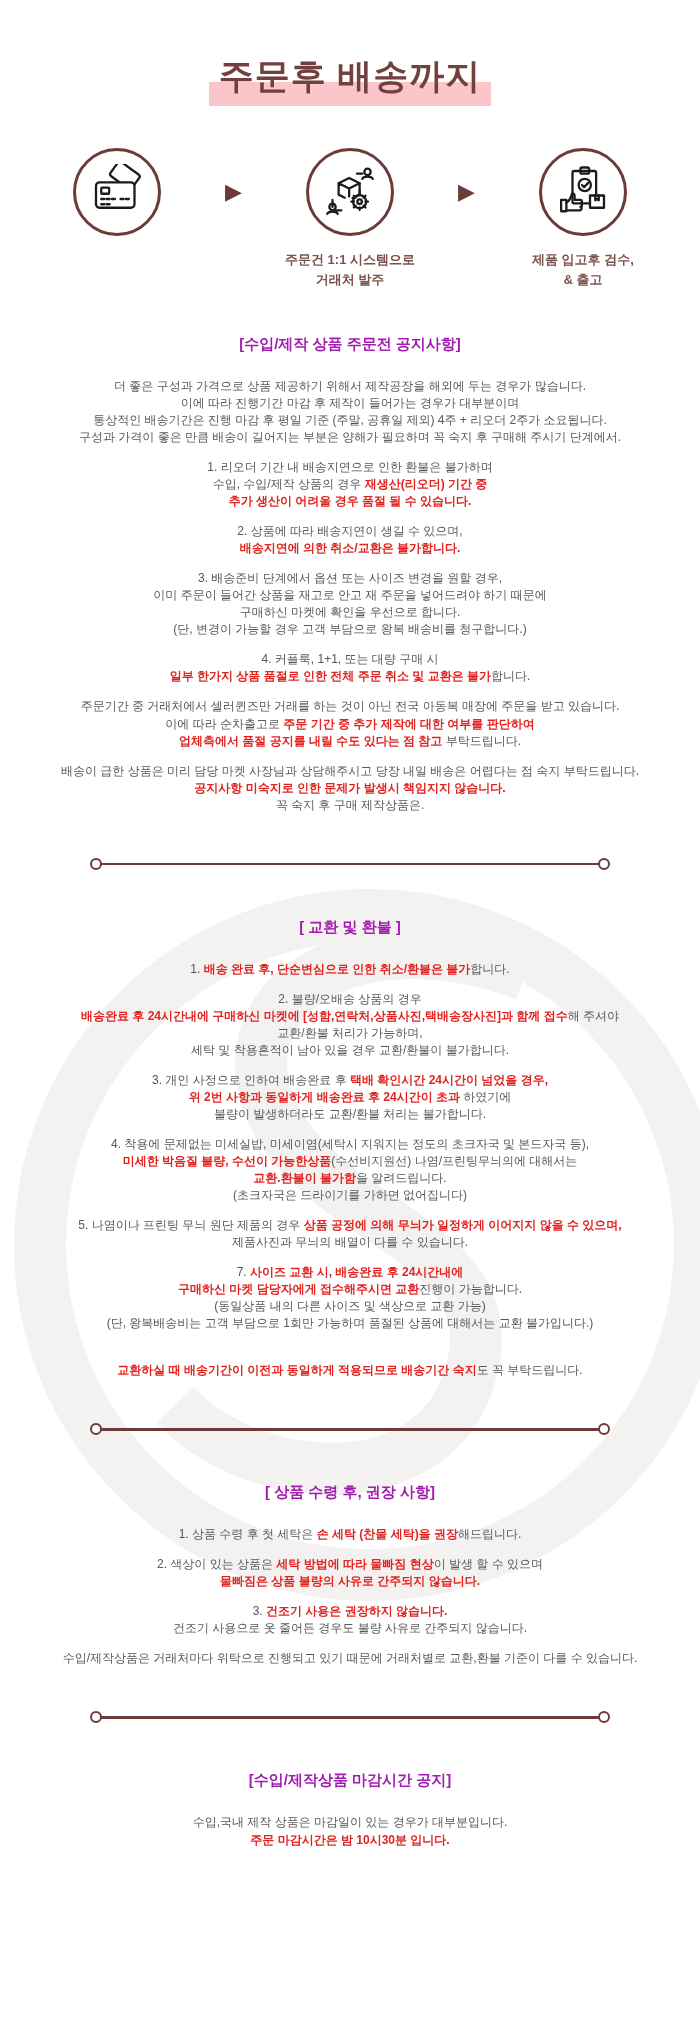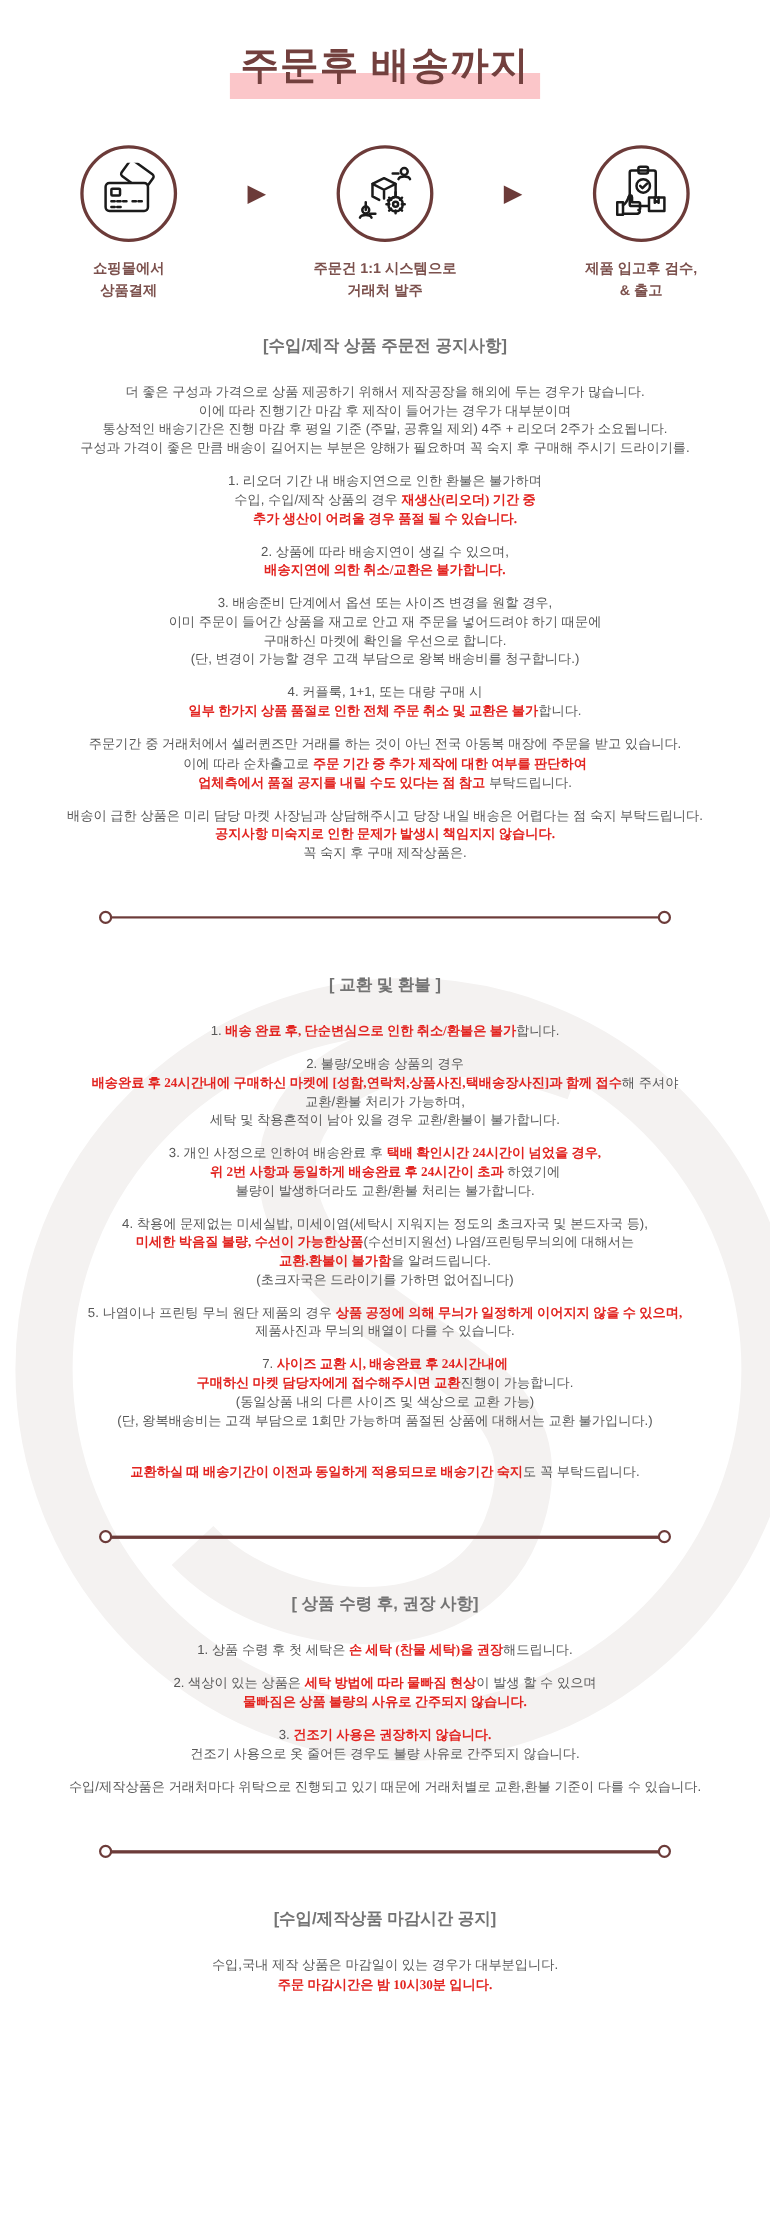--- a/index.html
+++ b/index.html
@@ -3,21 +3,21 @@
 <meta charset="utf-8">
 <style>
   html,body{margin:0;padding:0;background:#ffffff;}
   body{width:700px;height:2030px;overflow:hidden;position:relative;
        font-family:"Liberation Sans","DejaVu Sans",sans-serif;}
   .page{position:relative;width:700px;height:2030px;overflow:hidden;}
   .wm{position:absolute;top:545px;left:-20px;z-index:0;pointer-events:none;}
   .content{position:relative;z-index:1;}
 
   
-  .title1{margin:0;padding-top:40px;text-align:center;font-size:35px;font-weight:900;
+  .title1{margin:16px;padding-top:40px;text-align:center;font-size:35px;font-weight:900;
           color:#73403e;letter-spacing:1px;}
   .title1 .hl{display:inline-block;line-height:1.0;padding:2px 10px 13px;
               background:linear-gradient(to bottom,transparent 52%,#fbc6c9 52%);}
 
   
   .steps{margin-top:42px;display:flex;justify-content:center;align-items:flex-start;gap:24px;}
   .step{width:168px;text-align:center;}
   .circle{width:82px;height:82px;border:3px solid #6c3b39;border-radius:50%;
           margin:0 auto;display:flex;align-items:center;justify-content:center;background:#fff;}
   .circle svg{width:56px;height:56px;}
@@ -25,23 +25,23 @@
   .arrow{font-size:22px;color:#6c3b39;margin-top:31px;}
 
   
   .title2{margin:90px 0 0;text-align:center;font-size:37px;font-weight:900;color:#73403e;}
   .t2wrap{position:relative;display:inline-block;padding:0 6px;}
   .band{position:absolute;left:-14px;right:-14px;top:54%;height:66%;background:#fbc6c9;z-index:-1;
         clip-path:polygon(1.6% 0,98.4% 0,100% 20%,98.6% 45%,100% 70%,98.4% 100%,1.6% 100%,0 72%,1.4% 48%,0 22%);}
 
   
   .sections{margin-top:6px;}
-  .sec-heading{margin:32px 0 24px;text-align:center;font-size:15px;font-weight:bold;color:#737373;}
+  .sec-heading{margin:46px 0 24px;text-align:center;font-size:15px;font-weight:bold;color:#a21caf;}
   .para{margin:13px 0;text-align:center;font-size:12px;line-height:1.42;color:#575757;}
-  .para .red{color:#e22420;font-weight:bold;font-family:Liberation Serif, serif;}
+  .para .red{color:#e22420;font-weight:bold;}
 
   
   .divider{position:relative;width:520px;height:14px;margin:44px auto;}
   .divider::before{content:"";position:absolute;left:8px;right:8px;top:5px;height:2.5px;background:#6c3b39;}
   .ring{position:absolute;top:0;width:8px;height:8px;border:2.5px solid #6c3b39;border-radius:50%;background:#fff;}
   .ring.left{left:0;}
   .ring.right{right:0;}
 
   .ic{fill:none;stroke:#1b1b1b;stroke-width:2.6;stroke-linecap:round;stroke-linejoin:round;}
 </style>
@@ -67,21 +67,20 @@
         <div class="circle">
           <svg viewBox="0 0 64 64">
             <g class="ic">
               <rect x="26" y="3" width="30" height="20" rx="3" transform="rotate(36 41 13)"></rect>
               <rect x="8" y="21" width="44" height="29" rx="4" fill="#fff"></rect>
               <rect x="14" y="27" width="9" height="7" rx="1"></rect>
               <path d="M14 40h17M36 40h11M14 46h12" stroke-dasharray="3.5 2.6"></path>
             </g>
           </svg>
         </div>
-        <div class="cap"><span>쇼핑몰에서</span><br><span>상품결제</span></div>
       </div>
 
       <div class="arrow">▶</div>
 
       <div class="step">
         <div class="circle">
           <svg viewBox="0 0 64 64">
             <g class="ic" stroke-width="2.4">
               <path d="M19 22l12-6 12 6v13l-8 4"></path>
               <path d="M19 22v13l7 3.5M19 22l12 6 12-6M31 28v9"></path>
@@ -117,21 +116,21 @@
         </div>
         <div class="cap"><span>제품 입고후 검수,</span><br><span>&amp; 출고</span></div>
       </div>
 
     </div>
 
 
     <div class="sections">
         <section class="notice-section">
           <h3 class="sec-heading">[수입/제작 상품 주문전 공지사항]</h3>
-          <p class="para"><span>더 좋은 구성과 가격으로 상품 제공하기 위해서 제작공장을 해외에 두는 경우가 많습니다.</span><br><span>이에 따라 진행기간 마감 후 제작이 들어가는 경우가 대부분이며</span><br><span>통상적인 배송기간은 진행 마감 후 평일 기준 (주말, 공휴일 제외) 4주 + 리오더 2주가 소요됩니다.</span><br><span>구성과 가격이 좋은 만큼 배송이 길어지는 부분은 양해가 필요하며 꼭 숙지 후 구매해 주시기 드라이기를.</span></p>
+          <p class="para"><span>더 좋은 구성과 가격으로 상품 제공하기 위해서 제작공장을 해외에 두는 경우가 많습니다.</span><br><span>이에 따라 진행기간 마감 후 제작이 들어가는 경우가 대부분이며</span><br><span>통상적인 배송기간은 진행 마감 후 평일 기준 (주말, 공휴일 제외) 4주 + 리오더 2주가 소요됩니다.</span><br><span>구성과 가격이 좋은 만큼 배송이 길어지는 부분은 양해가 필요하며 꼭 숙지 후 구매해 주시기 단계에서.</span></p>
           <p class="para"><span>1. 리오더 기간 내 배송지연으로 인한 환불은 불가하며</span><br><span>수입, 수입/제작 상품의 경우 </span><span class="red">재생산(리오더) 기간 중</span><br><span class="red">추가 생산이 어려울 경우 품절 될 수 있습니다.</span></p>
           <p class="para"><span>2. 상품에 따라 배송지연이 생길 수 있으며,</span><br><span class="red">배송지연에 의한 취소/교환은 불가합니다.</span></p>
           <p class="para"><span>3. 배송준비 단계에서 옵션 또는 사이즈 변경을 원할 경우,</span><br><span>이미 주문이 들어간 상품을 재고로 안고 재 주문을 넣어드려야 하기 때문에</span><br><span>구매하신 마켓에 확인을 우선으로 합니다.</span><br><span>(단, 변경이 가능할 경우 고객 부담으로 왕복 배송비를 청구합니다.)</span></p>
           <p class="para"><span>4. 커플룩, 1+1, 또는 대량 구매 시</span><br><span class="red">일부 한가지 상품 품절로 인한 전체 주문 취소 및 교환은 불가</span><span>합니다.</span></p>
           <p class="para"><span>주문기간 중 거래처에서 셀러퀸즈만 거래를 하는 것이 아닌 전국 아동복 매장에 주문을 받고 있습니다.</span><br><span>이에 따라 순차출고로 </span><span class="red">주문 기간 중 추가 제작에 대한 여부를 판단하여</span><br><span class="red">업체측에서 품절 공지를 내릴 수도 있다는 점 참고</span><span> 부탁드립니다.</span></p>
           <p class="para"><span>배송이 급한 상품은 미리 담당 마켓 사장님과 상담해주시고 당장 내일 배송은 어렵다는 점 숙지 부탁드립니다.</span><br><span class="red">공지사항 미숙지로 인한 문제가 발생시 책임지지 않습니다.</span><br><span>꼭 숙지 후 구매 제작상품은.</span></p>
         </section>
         <div class="divider">
           <span class="ring left"></span>
           <span class="ring right"></span>

